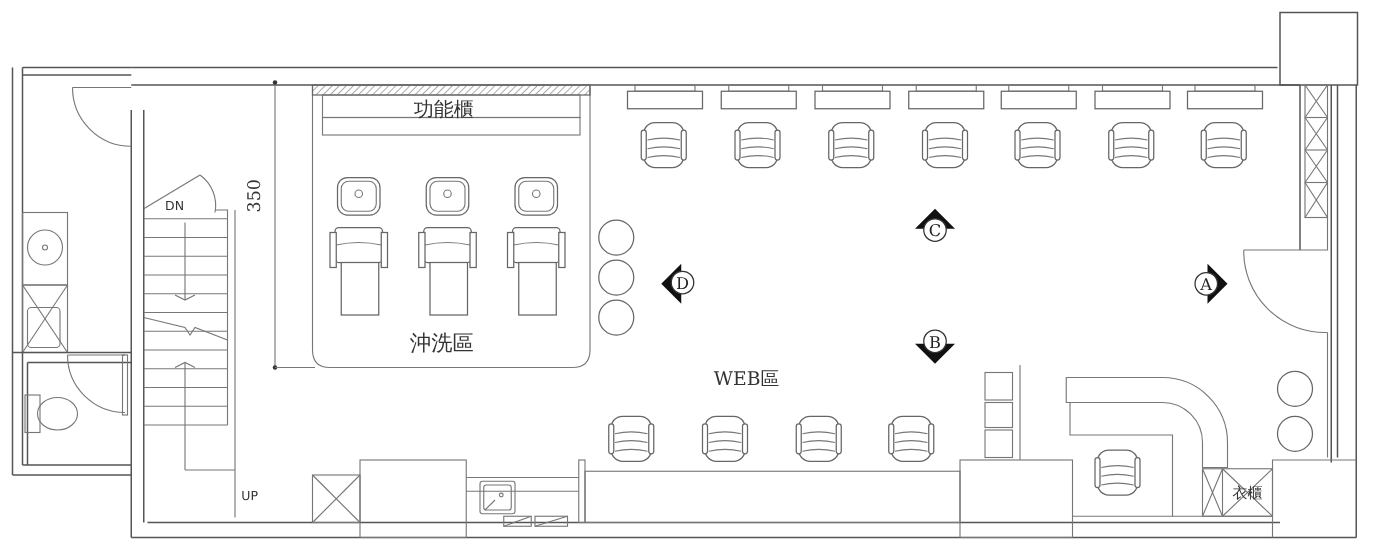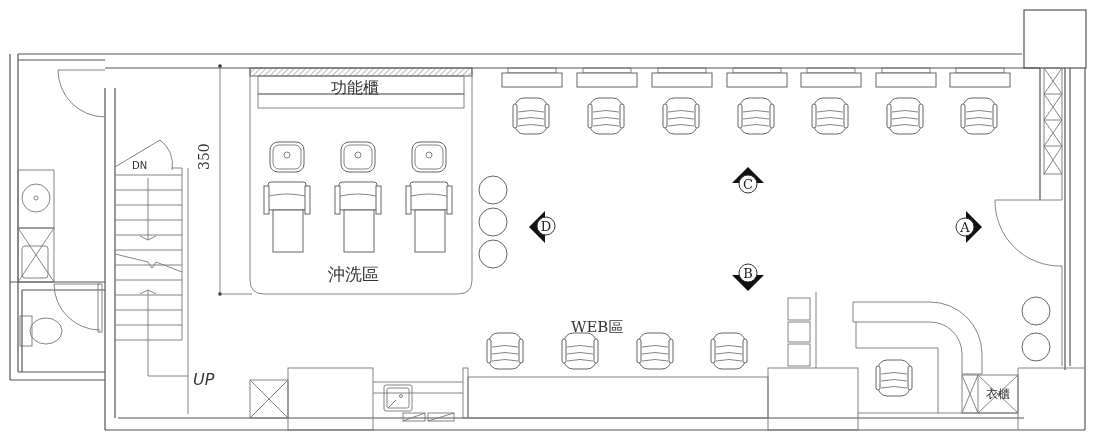--- a/index.html
+++ b/index.html
@@ -231,17 +231,17 @@
   </g>
   <g>
     <path d="M545 211 L529 227 L545 243 Z" fill="#111"></path>
     <circle cx="546" cy="226" r="9" fill="#fff" stroke="#333" stroke-width="1"></circle>
     <text class="marker-letter" x="546" y="231" text-anchor="middle">D</text>
   </g>
 </svg>
 
 <div class="lbl lbl-sans" style="left:331px; top:78px; font-size:16px;">功能櫃</div>
 <div class="lbl lbl-sans" style="left:328px; top:263px; font-size:17px;text-align:right;">沖洗區</div>
-<div class="lbl" style="left:571px; top:318px; font-size:15px;">WEB區</div>
+<div class="lbl" style="left:571px; top:294px; font-size:15px;">WEB區</div>
 <div class="lbl lbl-sans" style="left:986px; top:386px; font-size:12px;">衣櫃</div>
 <div class="lbl lbl-sans" style="left:132px; top:160px; font-size:10px;">DN</div>
-<div class="lbl lbl-sans" style="left:193px; top:370px; font-size:16px;font-style:italic;">UP</div>
+<div class="lbl lbl-sans" style="left:193px; top:392px; font-size:10px;">UP</div>
 <div class="lbl" style="left:196px; top:170px; font-size:14px; transform: rotate(-90deg); transform-origin: left top;">350</div>
 
 </body></html>

